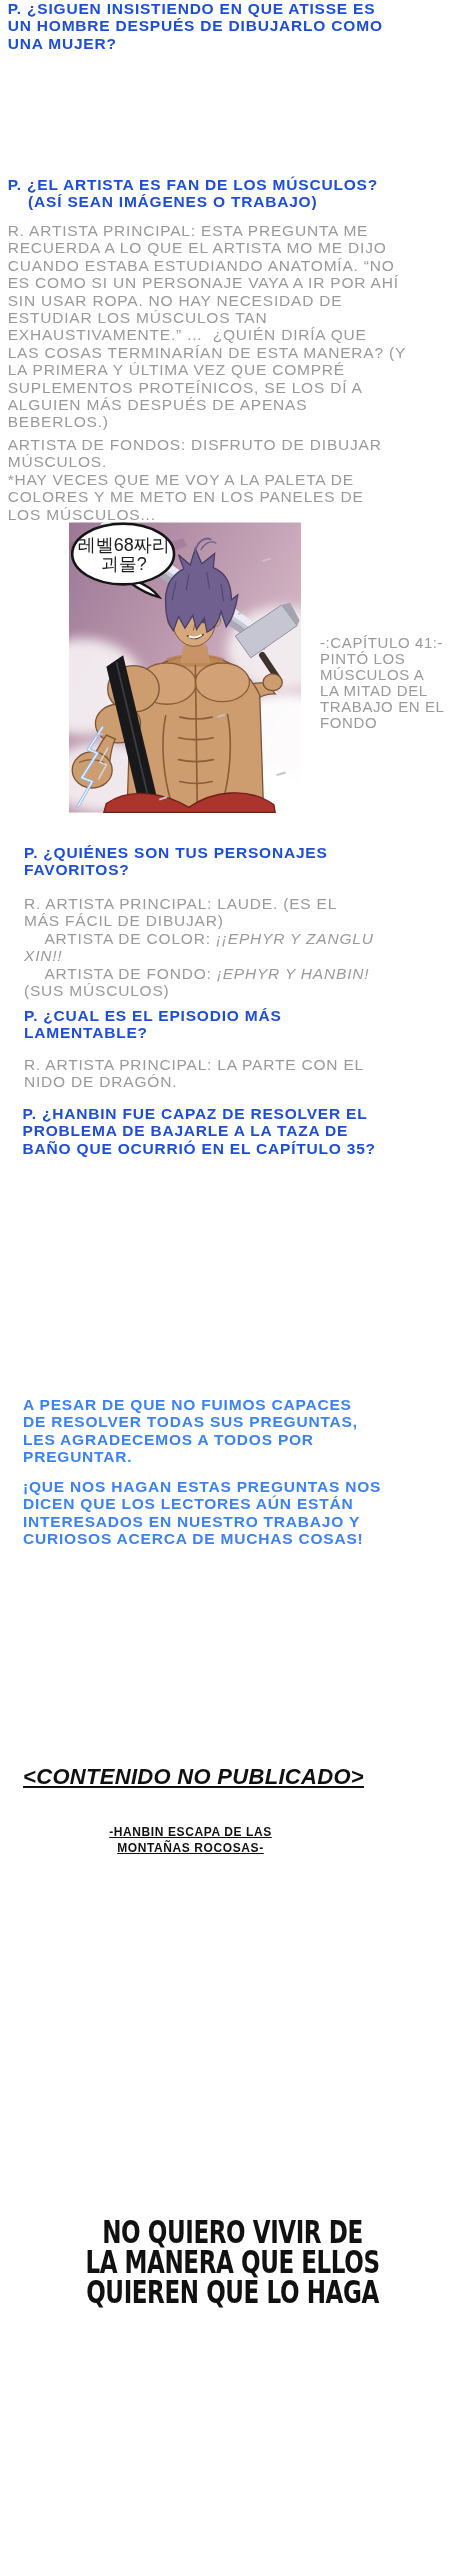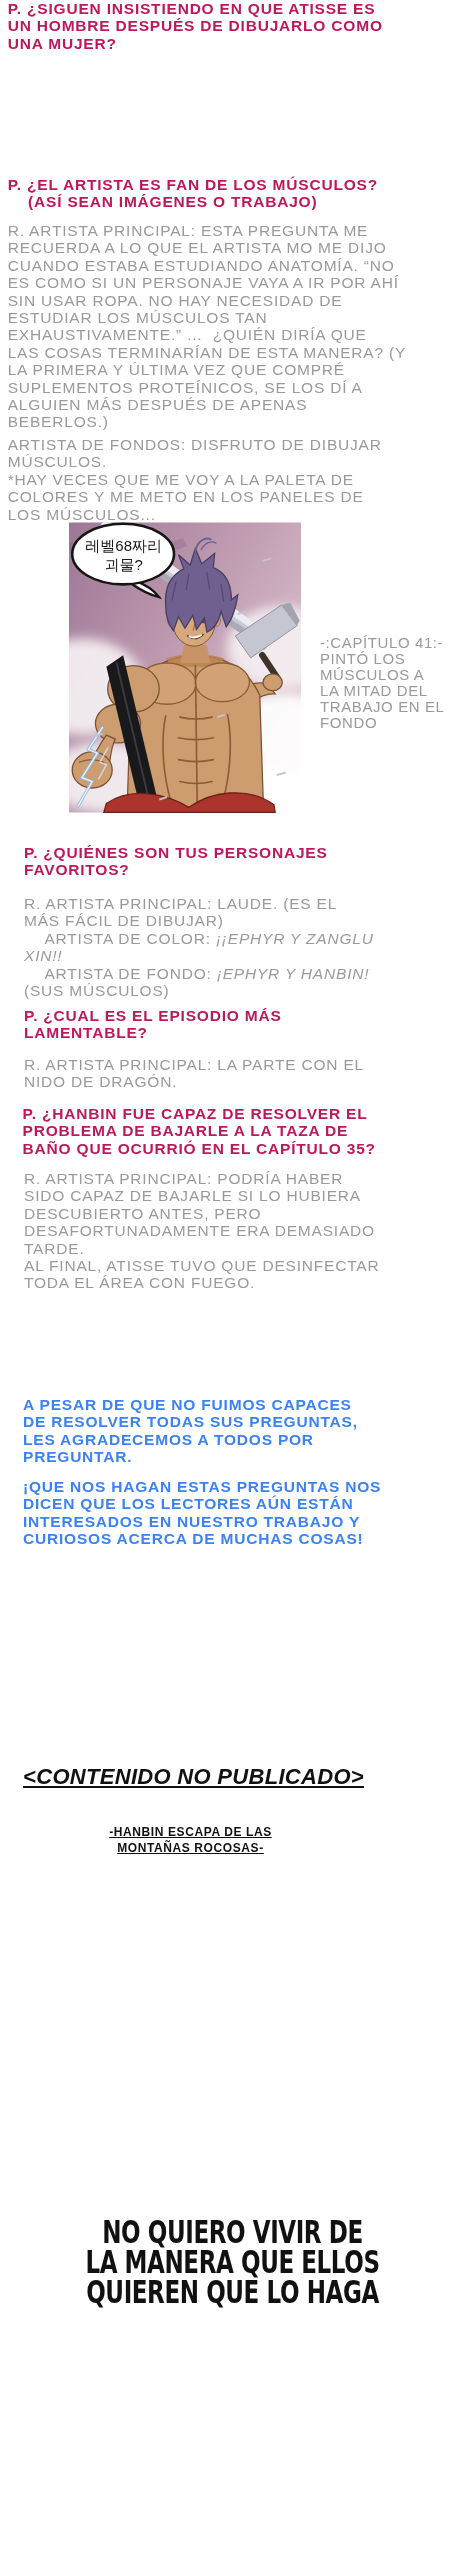--- a/index.html
+++ b/index.html
@@ -11,40 +11,40 @@
     font-family: "Liberation Sans", sans-serif;
     overflow: hidden;
   }
   .txt {
     position: absolute;
     white-space: pre-line;
     font-size: 15.5px;
     line-height: 17.4px;
     letter-spacing: 0.8px;
   }
-  .q  { color: #be185d; font-weight: 700; }
+  .q  { color: #1d4ed8; font-weight: 700; }
   .a  { color: #9a9a9a; font-weight: 400; }
   .it { font-style: italic; }
 
   .panel {
     position: absolute;
     left: 69px;
     top: 522px;
     width: 232px;
     height: 291px;
     overflow: hidden;
   }
   .panel svg { display: block; width: 232px; height: 291px; }
   .bubble-text {
     position: absolute;
     left: 5.2px;
     top: 14px;
     width: 99px;
     text-align: center;
-    font-size: 15px;
+    font-size: 18px;
     line-height: 19.4px;
     color: #1a1a1a;
     white-space: pre-line;
     letter-spacing: 0;
     font-weight: 400;
   }
   .caption {
     position: absolute;
     left: 320px;
     top: 635px;
@@ -274,27 +274,20 @@
   <div class="txt q" style="left:24px; top:1007px; width:426px;">P. ¿CUAL ES EL EPISODIO MÁS
 LAMENTABLE?</div>
 
   <div class="txt a" style="left:24px; top:1056px; width:426px;">R. ARTISTA PRINCIPAL: LA PARTE CON EL
 NIDO DE DRAGÓN.</div>
 
   <div class="txt q" style="left:22.6px; top:1105px; width:426px;">P. ¿HANBIN FUE CAPAZ DE RESOLVER EL
 PROBLEMA DE BAJARLE A LA TAZA DE
 BAÑO QUE OCURRIÓ EN EL CAPÍTULO 35?</div>
 
-  <div class="txt a" style="left:24px; top:1170px; width:426px;">R. ARTISTA PRINCIPAL: PODRÍA HABER
-SIDO CAPAZ DE BAJARLE SI LO HUBIERA
-DESCUBIERTO ANTES, PERO
-DESAFORTUNADAMENTE ERA DEMASIADO
-TARDE.
-AL FINAL, ATISSE TUVO QUE DESINFECTAR
-TODA EL ÁREA CON FUEGO.</div>
 
   <div class="txt closing" style="left:23px; top:1396px; width:426px;">A PESAR DE QUE NO FUIMOS CAPACES
 DE RESOLVER TODAS SUS PREGUNTAS,
 LES AGRADECEMOS A TODOS POR
 PREGUNTAR.</div>
 
   <div class="txt closing" style="left:23px; top:1478px; width:426px;">¡QUE NOS HAGAN ESTAS PREGUNTAS NOS
 DICEN QUE LOS LECTORES AÚN ESTÁN
 INTERESADOS EN NUESTRO TRABAJO Y
 CURIOSOS ACERCA DE MUCHAS COSAS!</div>

